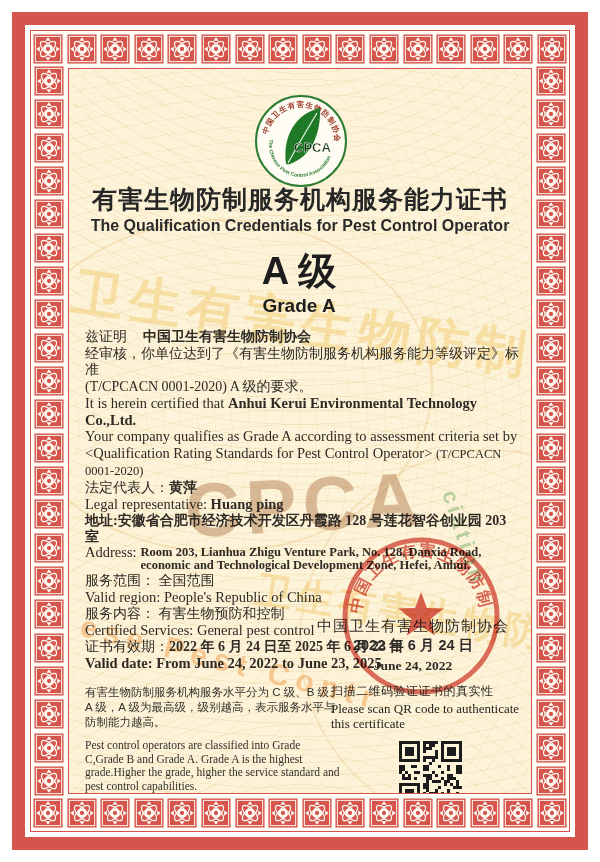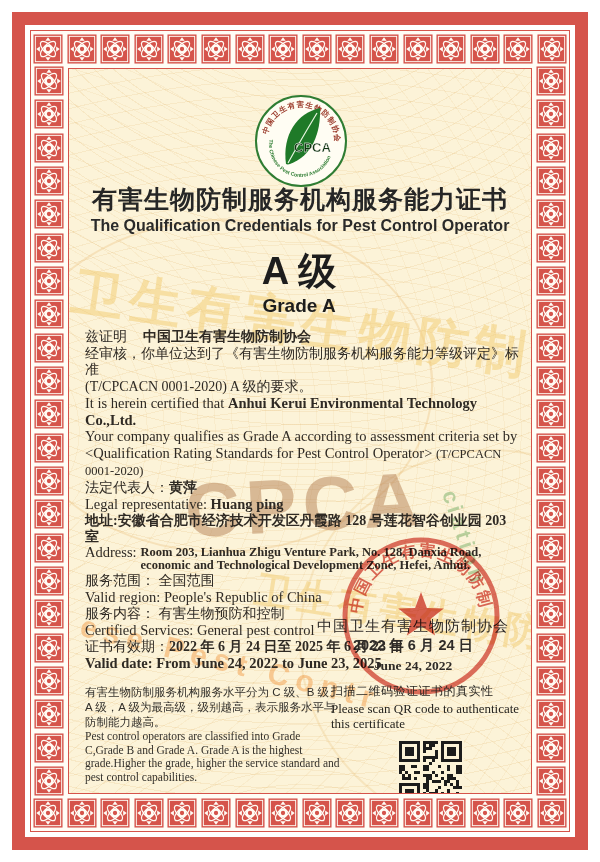--- a/index.html
+++ b/index.html
@@ -57,21 +57,21 @@
   .addr-en .lbl{font-weight:normal;flex:0 0 auto;margin-right:4px;font-size:14.5px;}
   
   .issuer{position:absolute;left:222px;top:548px;width:244px;text-align:center;color:#2f2b28;}
   .issuer .org{font-size:15px;letter-spacing:1px;}
   .issuer .dzh{font-size:14.5px;font-weight:bold;}
   .issuer .den{font-size:13.5px;font-weight:bold;font-family:"Liberation Serif",serif;margin-top:3px;}
   .seal{position:absolute;left:267px;top:462px;width:170px;height:170px;mix-blend-mode:multiply;opacity:0.92;}
   
   .footnote{position:absolute;left:16px;top:616px;width:256px;color:#33302b;}
   .footnote .zh{font-size:11.5px;line-height:15px;}
-  .footnote .en{font-family:"Liberation Serif",serif;font-size:11.5px;line-height:13.5px;margin-top:0;}
+  .footnote .en{font-family:"Liberation Serif",serif;font-size:11.5px;line-height:13.5px;margin-top:9px;}
   .qrblock{position:absolute;left:262px;top:614px;width:202px;color:#262420;}
   .qrblock .zh{font-size:12px;letter-spacing:0.5px;}
   .qrblock .en{font-family:"Liberation Serif",serif;font-size:13px;line-height:14.5px;margin-top:2px;}
   .qr{display:grid;grid-template-columns:repeat(21,3px);grid-auto-rows:3px;margin:8px 0 0 66px;
       background:#fcf3d8;padding:2px;width:63px;}
   .qr div{width:3px;height:3px;}
   .qr .on{background:#1c1c1c;}
 </style>
 </head>
 <body>

